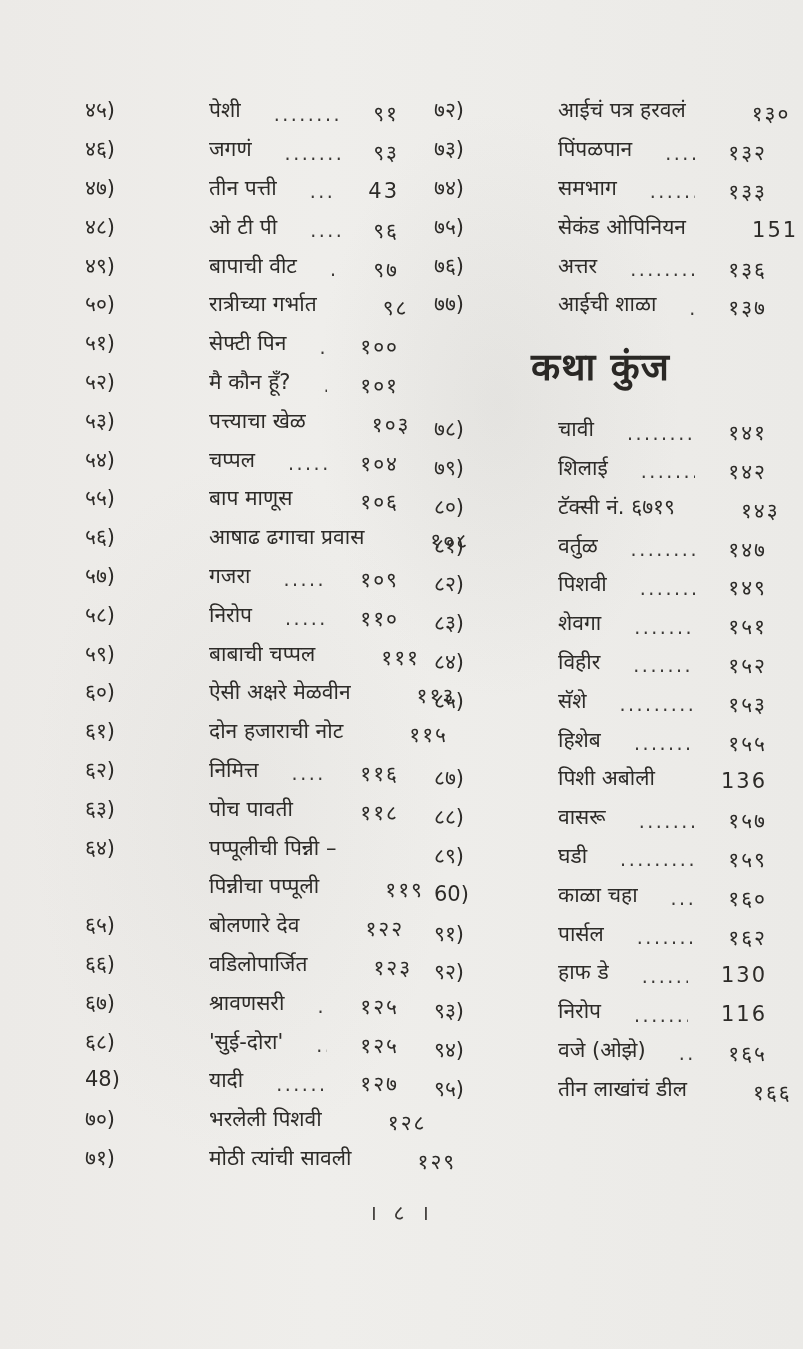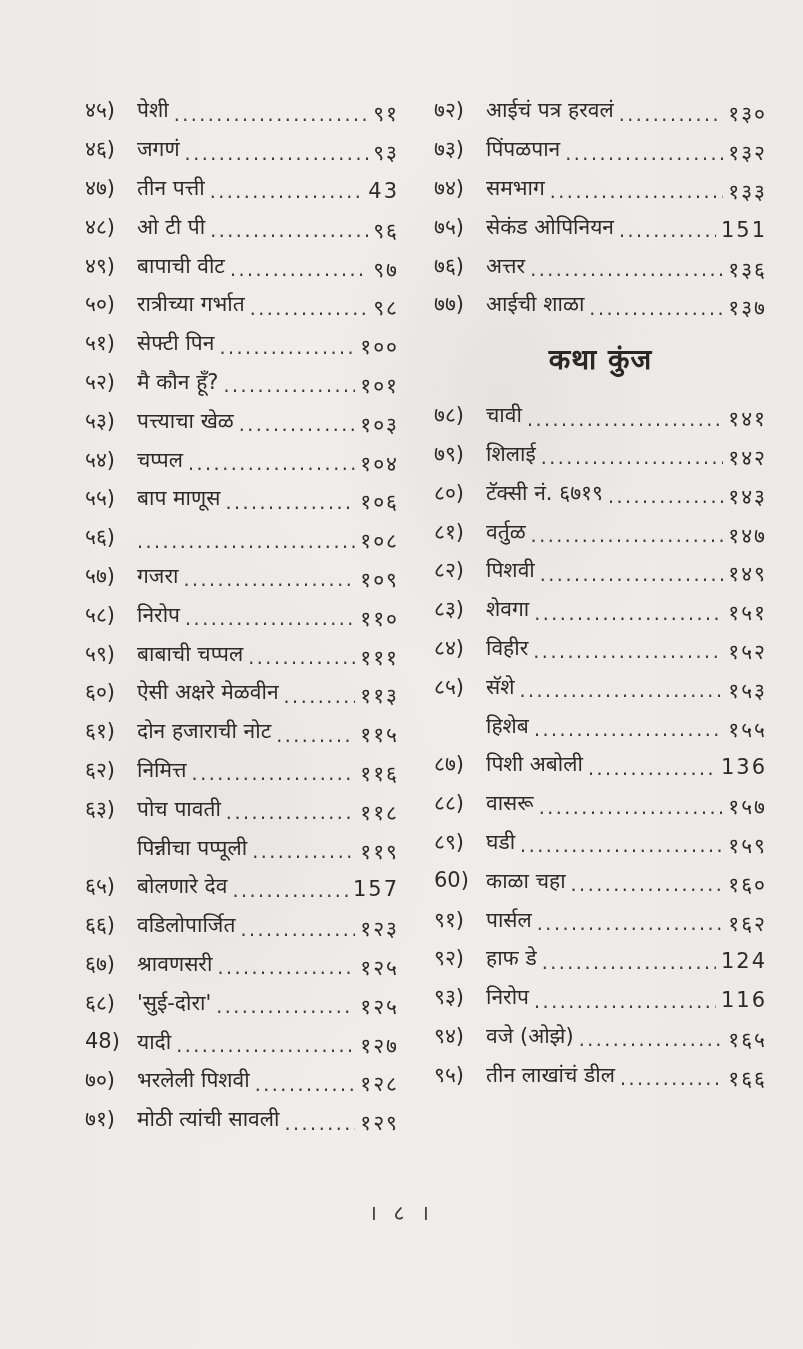--- a/index.html
+++ b/index.html
@@ -29,42 +29,43 @@
     gap: 35px;
   }
   .col { width: 314px; flex: none; }
   .col-right { width: 333px; flex: none; }
   .row {
     display: flex;
     align-items: center;
     height: 38.8px;
     font-size: 21px;
     white-space: nowrap;
+    gap: 28px;
   }
   .num { flex: none; width: 52px; }
-  .title { flex: none; padding-right: 5px; }
+  .title { flex: none; padding-right: 5px; margin-left: 44px; }
   .dots {
     flex: 1;
     overflow: hidden;
     white-space: nowrap;
     letter-spacing: 2.5px;
     font-size: 19px;
     color: #3a3734;
     align-self: flex-end;
     line-height: 30px;
   }
   .page {
     flex: none;
     padding-left: 5px;
     letter-spacing: 2px;
     margin-top: 8px;
   }
   .section-header {
     text-align: center;
-    font-size: 28px;
+    font-size: 38px;
     font-weight: bold;
     padding: 16px 0 18px 0;
     letter-spacing: 1px;
     color: #2a2825;
   }
   .footer {
     position: absolute;
     left: 0;
     right: 0;
     top: 1198px;
@@ -141,20 +142,21 @@
           <span class="page">१०४</span>
         </div>
         <div class="row">
           <span class="num">५५)</span>
           <span class="title">बाप माणूस</span>
           <span class="dots">............................................................</span>
           <span class="page">१०६</span>
         </div>
         <div class="row">
           <span class="num">५६)</span>
+          <span class="title">आषाढ ढगाचा प्रवास</span>
           <span class="dots">............................................................</span>
           <span class="page">१०८</span>
         </div>
         <div class="row">
           <span class="num">५७)</span>
           <span class="title">गजरा</span>
           <span class="dots">............................................................</span>
           <span class="page">१०९</span>
         </div>
         <div class="row">
@@ -187,30 +189,34 @@
           <span class="dots">............................................................</span>
           <span class="page">११६</span>
         </div>
         <div class="row">
           <span class="num">६३)</span>
           <span class="title">पोच पावती</span>
           <span class="dots">............................................................</span>
           <span class="page">११८</span>
         </div>
         <div class="row">
+          <span class="num">६४)</span>
+          <span class="title">पप्पूलीची पिन्नी –</span>
+        </div>
+        <div class="row">
           <span class="num"></span>
           <span class="title">पिन्नीचा पप्पूली</span>
           <span class="dots">............................................................</span>
           <span class="page">११९</span>
         </div>
         <div class="row">
           <span class="num">६५)</span>
           <span class="title">बोलणारे देव</span>
           <span class="dots">............................................................</span>
-          <span class="page">157</span>
+          <span class="page">१२२</span>
         </div>
         <div class="row">
           <span class="num">६६)</span>
           <span class="title">वडिलोपार्जित</span>
           <span class="dots">............................................................</span>
           <span class="page">१२३</span>
         </div>
         <div class="row">
           <span class="num">६७)</span>
           <span class="title">श्रावणसरी</span>
@@ -361,21 +367,21 @@
         <div class="row">
           <span class="num">९१)</span>
           <span class="title">पार्सल</span>
           <span class="dots">............................................................</span>
           <span class="page">१६२</span>
         </div>
         <div class="row">
           <span class="num">९२)</span>
           <span class="title">हाफ डे</span>
           <span class="dots">............................................................</span>
-          <span class="page">124</span>
+          <span class="page">130</span>
         </div>
         <div class="row">
           <span class="num">९३)</span>
           <span class="title">निरोप</span>
           <span class="dots">............................................................</span>
           <span class="page">116</span>
         </div>
         <div class="row">
           <span class="num">९४)</span>
           <span class="title">वजे (ओझे)</span>

